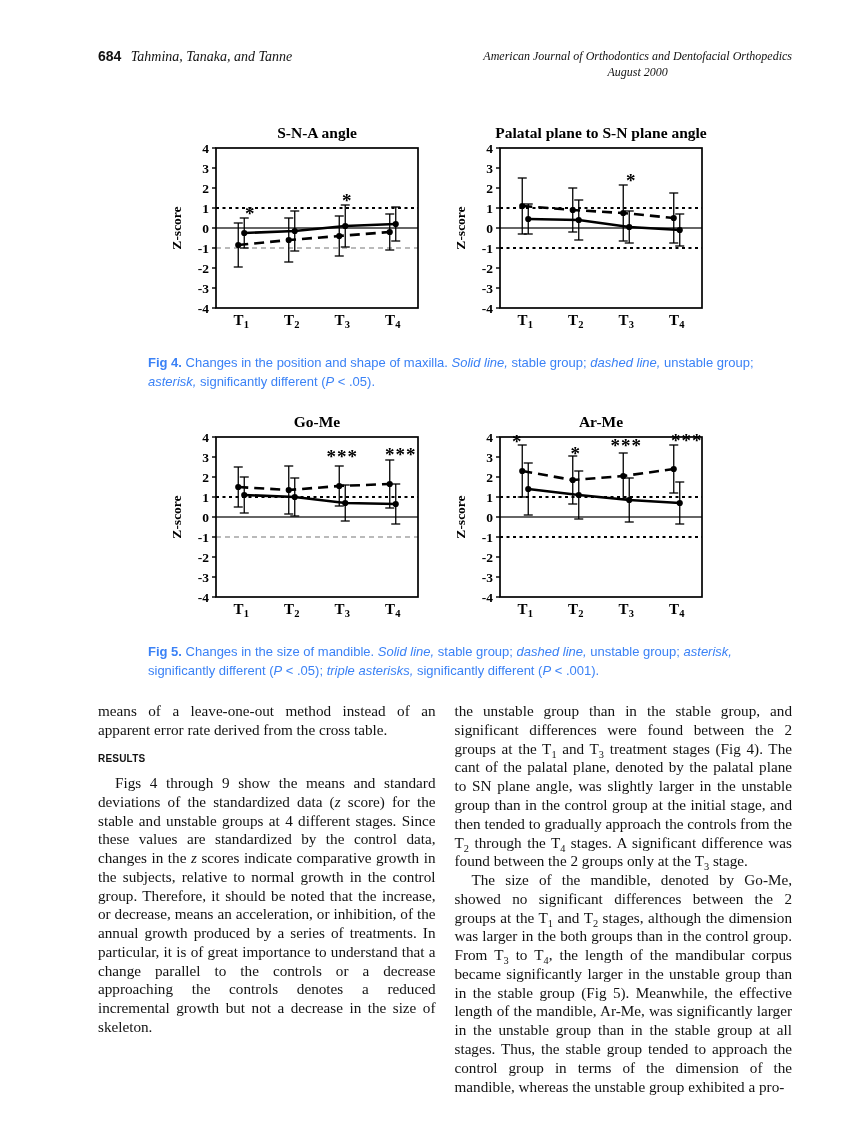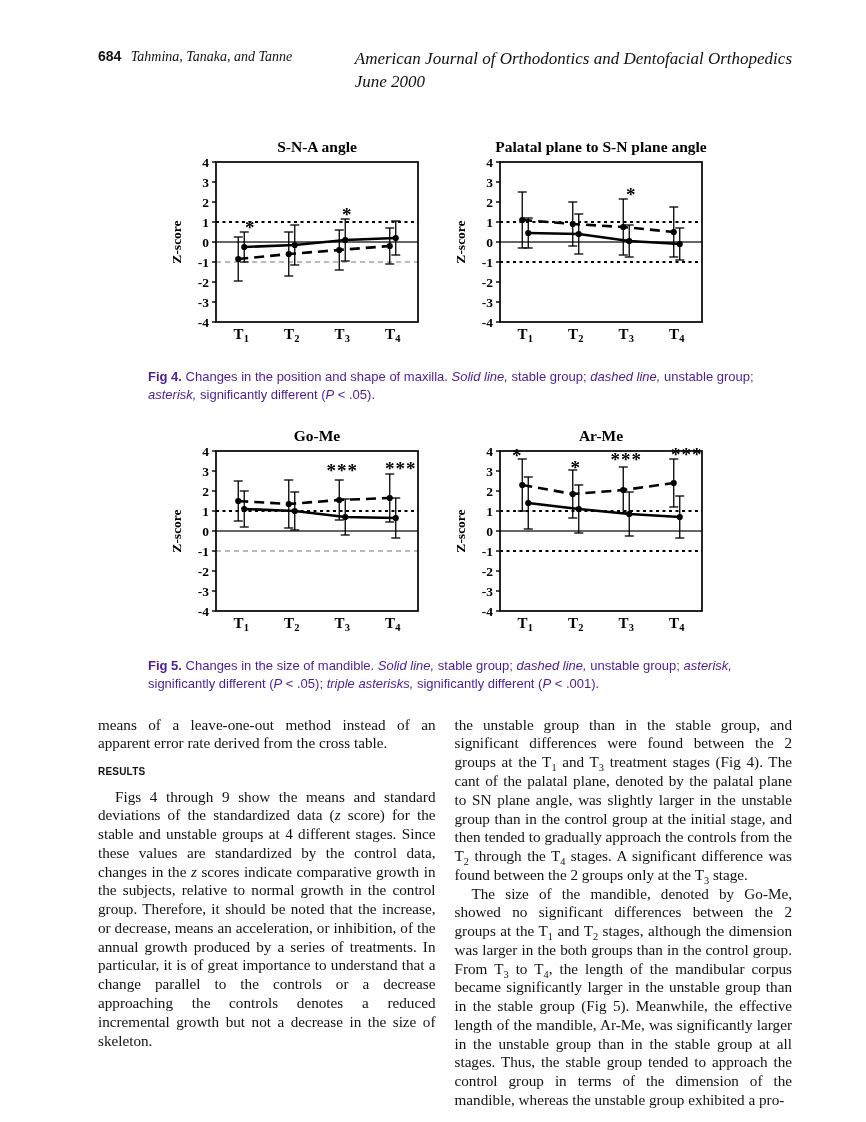--- a/index.html
+++ b/index.html
@@ -6,29 +6,29 @@
   html,body { margin:0; padding:0; background:#fff; }
   .page {
     width:866px; height:1122px; background:#ffffff; margin:0 auto;
     padding:48px 74px 0 98px; position:relative; overflow:hidden;
     font-family:"Liberation Serif", serif; color:#111;
   }
   .page-header { display:flex; justify-content:space-between; align-items:flex-start; }
   .header-left { font-size:14px; }
   .page-num { font-family:"Liberation Sans", sans-serif; font-weight:bold; margin-right:6px; }
   .authors { font-style:italic; }
-  .header-right { text-align:left; font-style:italic; font-size:17px; line-height:1.35; }
+  .header-right { text-align:center; font-style:italic; font-size:12px; line-height:1.35; }
   .figure-block { margin:0; }
   .fig4 { margin-top:44px; }
   .fig5 { margin-top:22px; }
   .charts-row { display:flex; justify-content:center; gap:18px; }
   .chart { width:266px; height:218px; }
   .caption {
     margin:12px 0 0 50px; width:618px;
-    font-family:"Liberation Sans", sans-serif; font-size:13px; line-height:1.42; color:#4c1d95;
+    font-family:"Liberation Sans", sans-serif; font-size:13px; line-height:1.42; color:#3b82f6;
   }
   .b { font-weight:bold; }
   .i { font-style:italic; }
   sub { font-size:0.68em; line-height:0; }
   .body-cols { display:flex; gap:19px; margin-top:22px; }
   .col { width:349px; text-align:justify; font-size:15.2px; line-height:1.235; }
   .col p { margin:0; text-indent:17px; }
   .col p.noindent { text-indent:0; }
   .results-heading {
     font-family:"Liberation Sans", sans-serif; font-size:10px; font-weight:bold;
@@ -47,21 +47,21 @@
 
 <div class="page">
 
   <header class="page-header">
     <div class="header-left">
       <span class="page-num">684</span>
       <span class="authors">Tahmina, Tanaka, and Tanne</span>
     </div>
     <div class="header-right">
       <div>American Journal of Orthodontics and Dentofacial Orthopedics</div>
-      <div>June 2000</div>
+      <div>August 2000</div>
     </div>
   </header>
 
   <figure class="figure-block fig4">
     <div class="charts-row">
       <div class="chart"><svg width="266" height="218" viewBox="0 0 266 218" xmlns="http://www.w3.org/2000/svg">
             <line x1="46" y1="84" x2="248" y2="84" style="stroke:#000;stroke-width:2;stroke-dasharray:3 3.5"></line>
             <line x1="46" y1="104" x2="248" y2="104" style="stroke:#333;stroke-width:1.4"></line>
             <line x1="46" y1="124" x2="248" y2="124" style="stroke:#777;stroke-width:1.1;stroke-dasharray:5 4"></line>
             <rect x="46" y="24" width="202" height="160" fill="none" stroke="#000" stroke-width="1.7"></rect>

